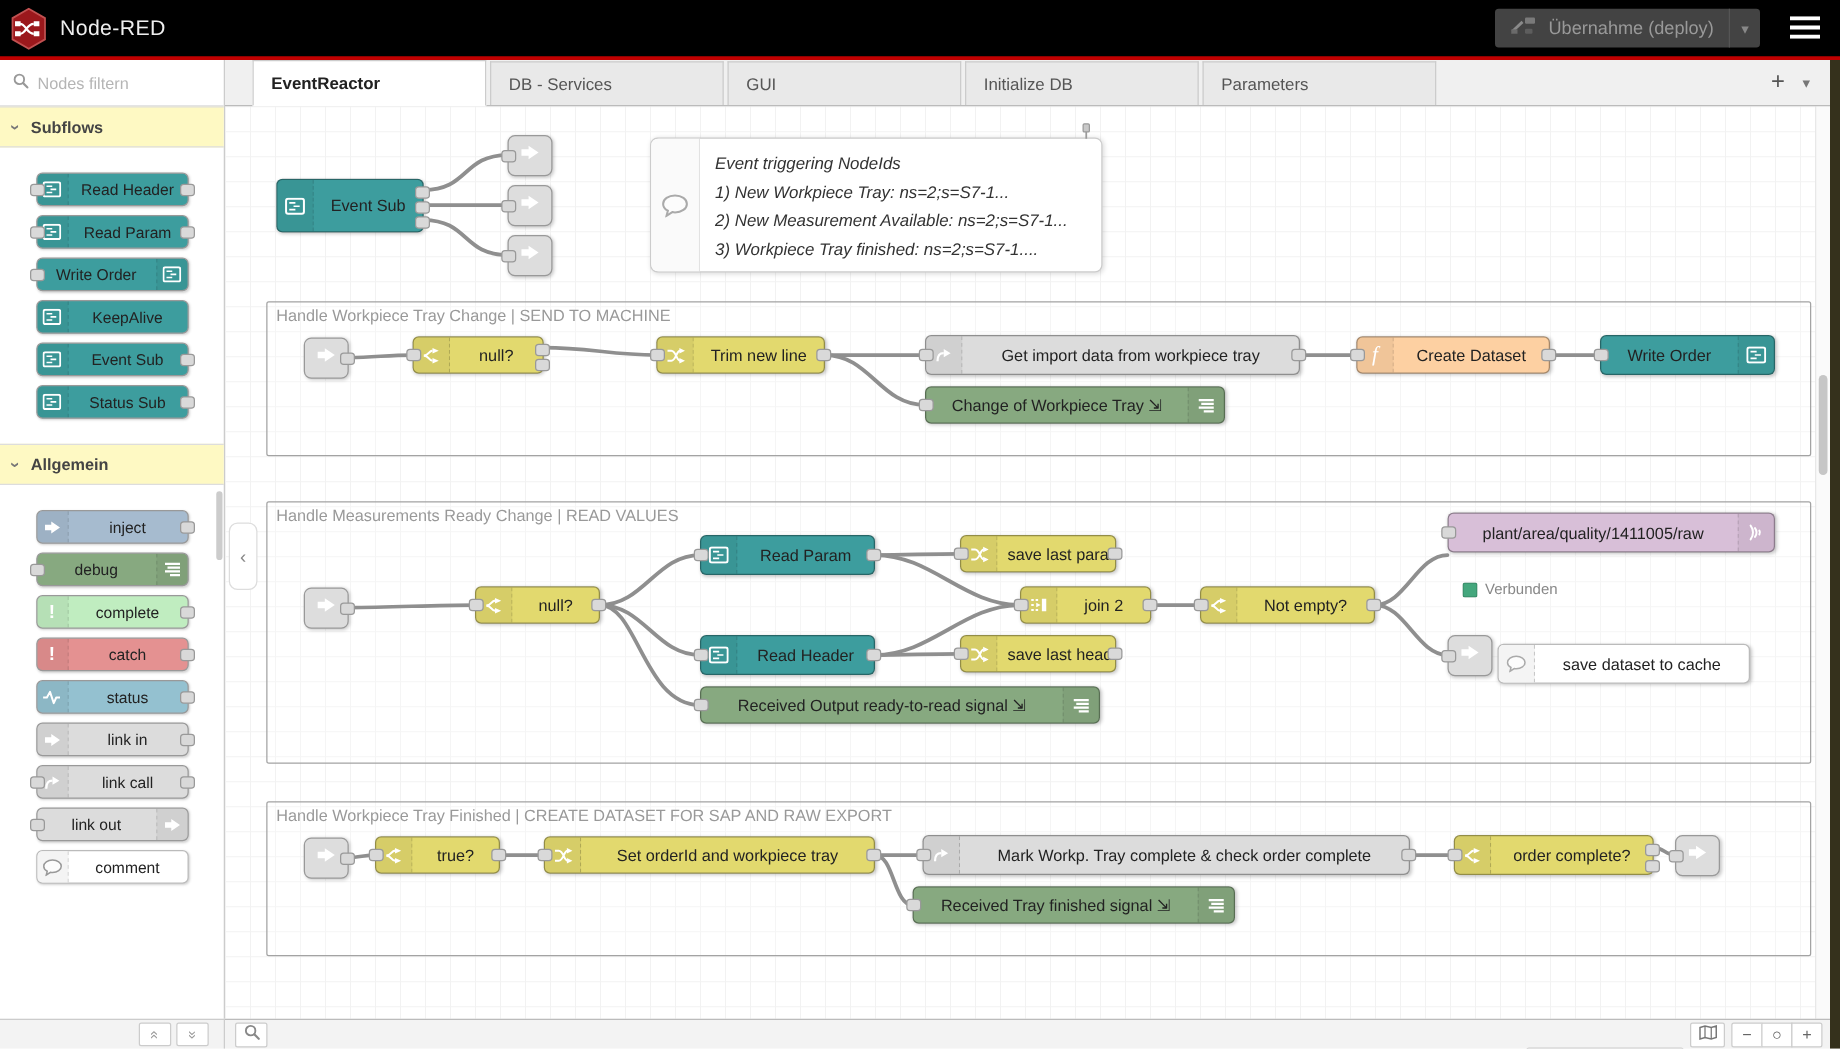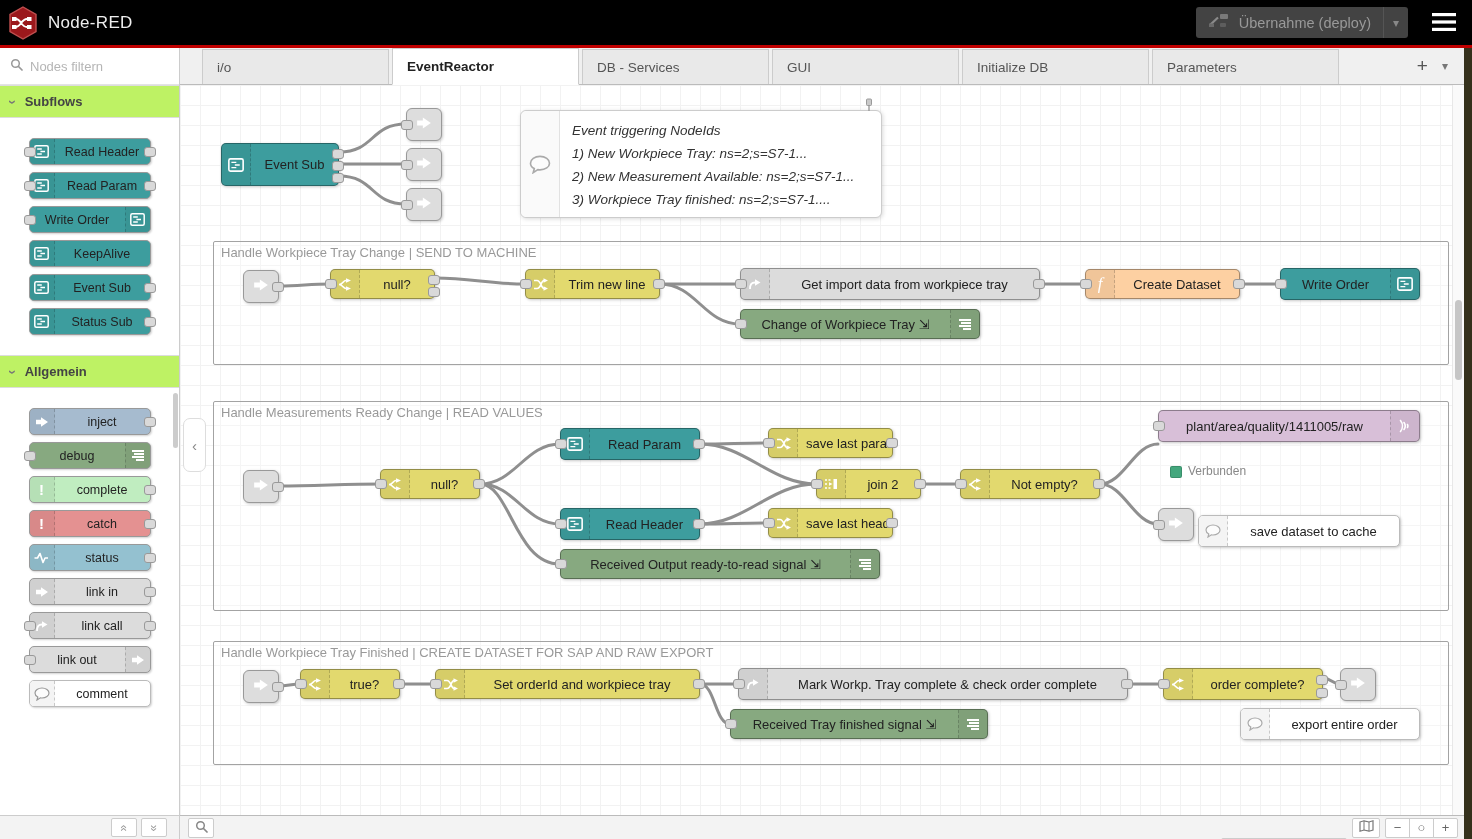--- a/index.html
+++ b/index.html
@@ -15,21 +15,21 @@
           display:flex;align-items:center;color:#999;font-size:14.5px;}
   #deploy .dz{padding:0 12px;display:flex;align-items:center;gap:9px;}
   #deploy .caret{border-left:1px solid #555;padding:0 9px;height:100%;display:flex;align-items:center;font-size:12px;color:#888;}
   #menu-btn{position:absolute;right:16px;top:13px;cursor:pointer;}
 
   
   #palette{position:absolute;top:48px;left:0;width:180px;bottom:24px;background:#fff;
            border-right:1px solid #ccc;box-sizing:border-box;z-index:5;}
   #palette-search{height:36px;border-bottom:1px solid #e4e4e4;display:flex;align-items:center;
                   gap:7px;padding:0 10px;color:#b5b5b5;font-size:13px;}
-  .cat-header{height:33px;background:#bef264;border-top:1px solid #ddd;border-bottom:1px solid #ddd;
+  .cat-header{height:33px;background:#fef9c3;border-top:1px solid #ddd;border-bottom:1px solid #ddd;
               display:flex;align-items:center;gap:9px;padding:0 11px;font-weight:bold;font-size:13px;color:#444;box-sizing:border-box;}
   .cat-chev{display:inline-block;transform:rotate(90deg);color:#777;font-size:14px;line-height:10px;}
   .pal-body{padding-top:14px;padding-bottom:13px;}
   .pal-item{position:relative;width:122px;height:27px;margin:6px auto 7px;border:1px solid #999;
             border-radius:5px;display:flex;align-items:center;font-size:12.5px;color:#222;
             box-sizing:border-box;box-shadow:1px 1px 2px rgba(0,0,0,.18);cursor:move;}
   .pal-item .lbl{flex:1;text-align:center;padding:0 4px;white-space:nowrap;overflow:hidden;}
   .shelf{width:24px;align-self:stretch;display:flex;align-items:center;justify-content:center;background:rgba(0,0,0,.05);}
   .shelf.sl{border-right:1px dashed rgba(0,0,0,.18);border-radius:4px 0 0 4px;}
   .shelf.sr{border-left:1px dashed rgba(0,0,0,.18);border-radius:0 4px 4px 0;}
@@ -319,23 +319,20 @@
   <span class="pf-btn">
       <span class="rot90">«</span>
     </span>
   <span class="pf-btn">
       <span class="rot90">»</span>
     </span>
 </div>
 
 <div id="tabbar">
   <span class="tab-spacer"></span>
-  <div class="tab">
-      <span>i/o</span>
-    </div>
   <div class="tab active">
       <span>EventReactor</span>
     </div>
   <div class="tab">
       <span>DB - Services</span>
     </div>
   <div class="tab">
       <span>GUI</span>
     </div>
   <div class="tab">
@@ -688,28 +685,20 @@
     <span class="lbl">order complete?</span>
     <span class="pp" style="right:-6px;top:6px;margin-top:0;"></span>
     <span class="pp" style="right:-6px;top:19px;margin-top:0;"></span>
   </div>
   <div class="stub" style="left:1160px;top:583px;">
     <span class="pp l"></span>
     <span><svg width="16" height="16" viewBox="0 0 14 14">
           <path d="M1 9.2V4.8h5V2.2L13 7 6 11.8V9.2Z" fill="#fff"></path>
         </svg></span>
   </div>
-  <div class="node c-white it h32" style="left:1060px;top:623px;width:180px;">
-    <span class="shelf sl">
-        <svg width="16" height="14" viewBox="0 0 16 14">
-          <path d="M8 1C4.1 1 1 3.2 1 6c0 1.7 1.1 3.1 2.8 4L3 13l3.4-2.2c.5.1 1 .2 1.6.2 3.9 0 7-2.2 7-5S11.9 1 8 1Z" fill="#fcfcfc" stroke="#aaa" stroke-width="1.2"></path>
-        </svg>
-      </span>
-    <span class="lbl">export entire order</span>
-  </div>
 
   <div id="ptoggle">
       <span>‹</span>
     </div>
 </div>
 
 <div id="vscroll">
     <div id="vthumb"></div>
   </div>
 <div id="edge"></div>

